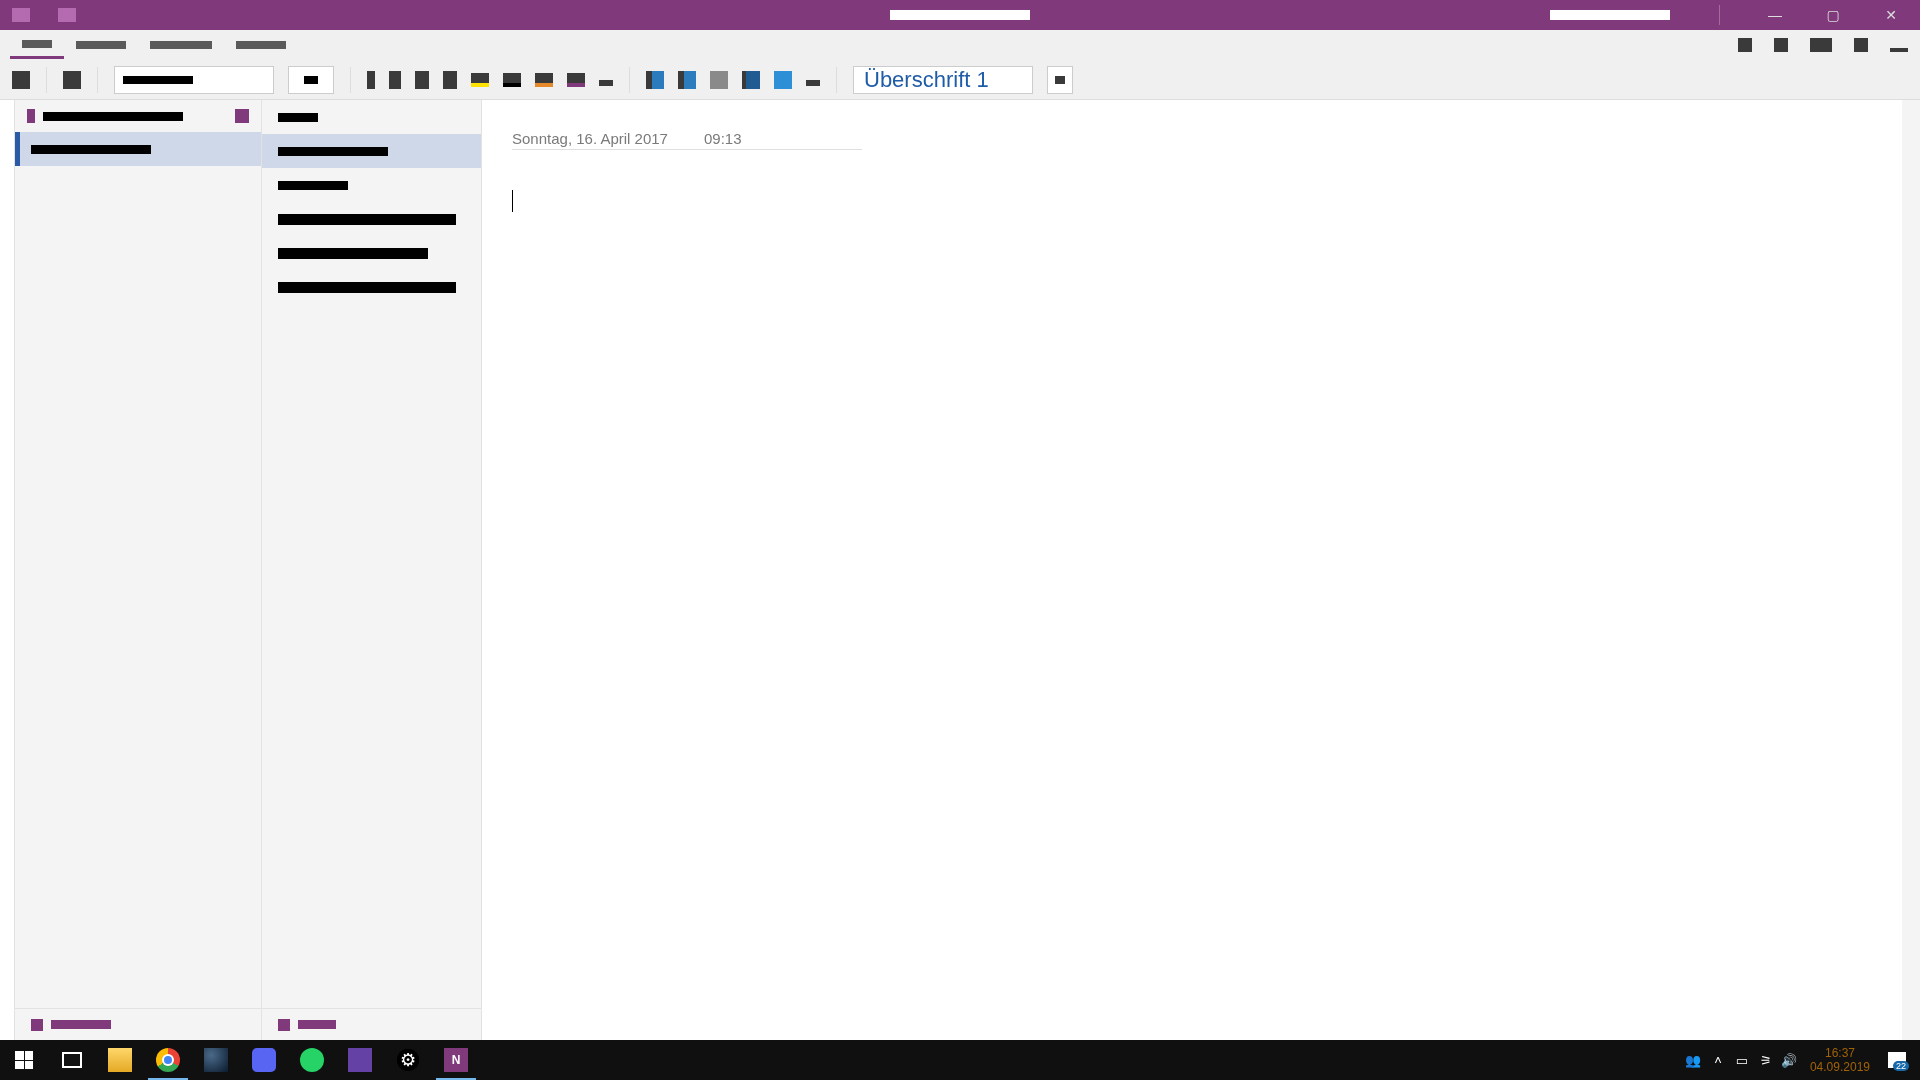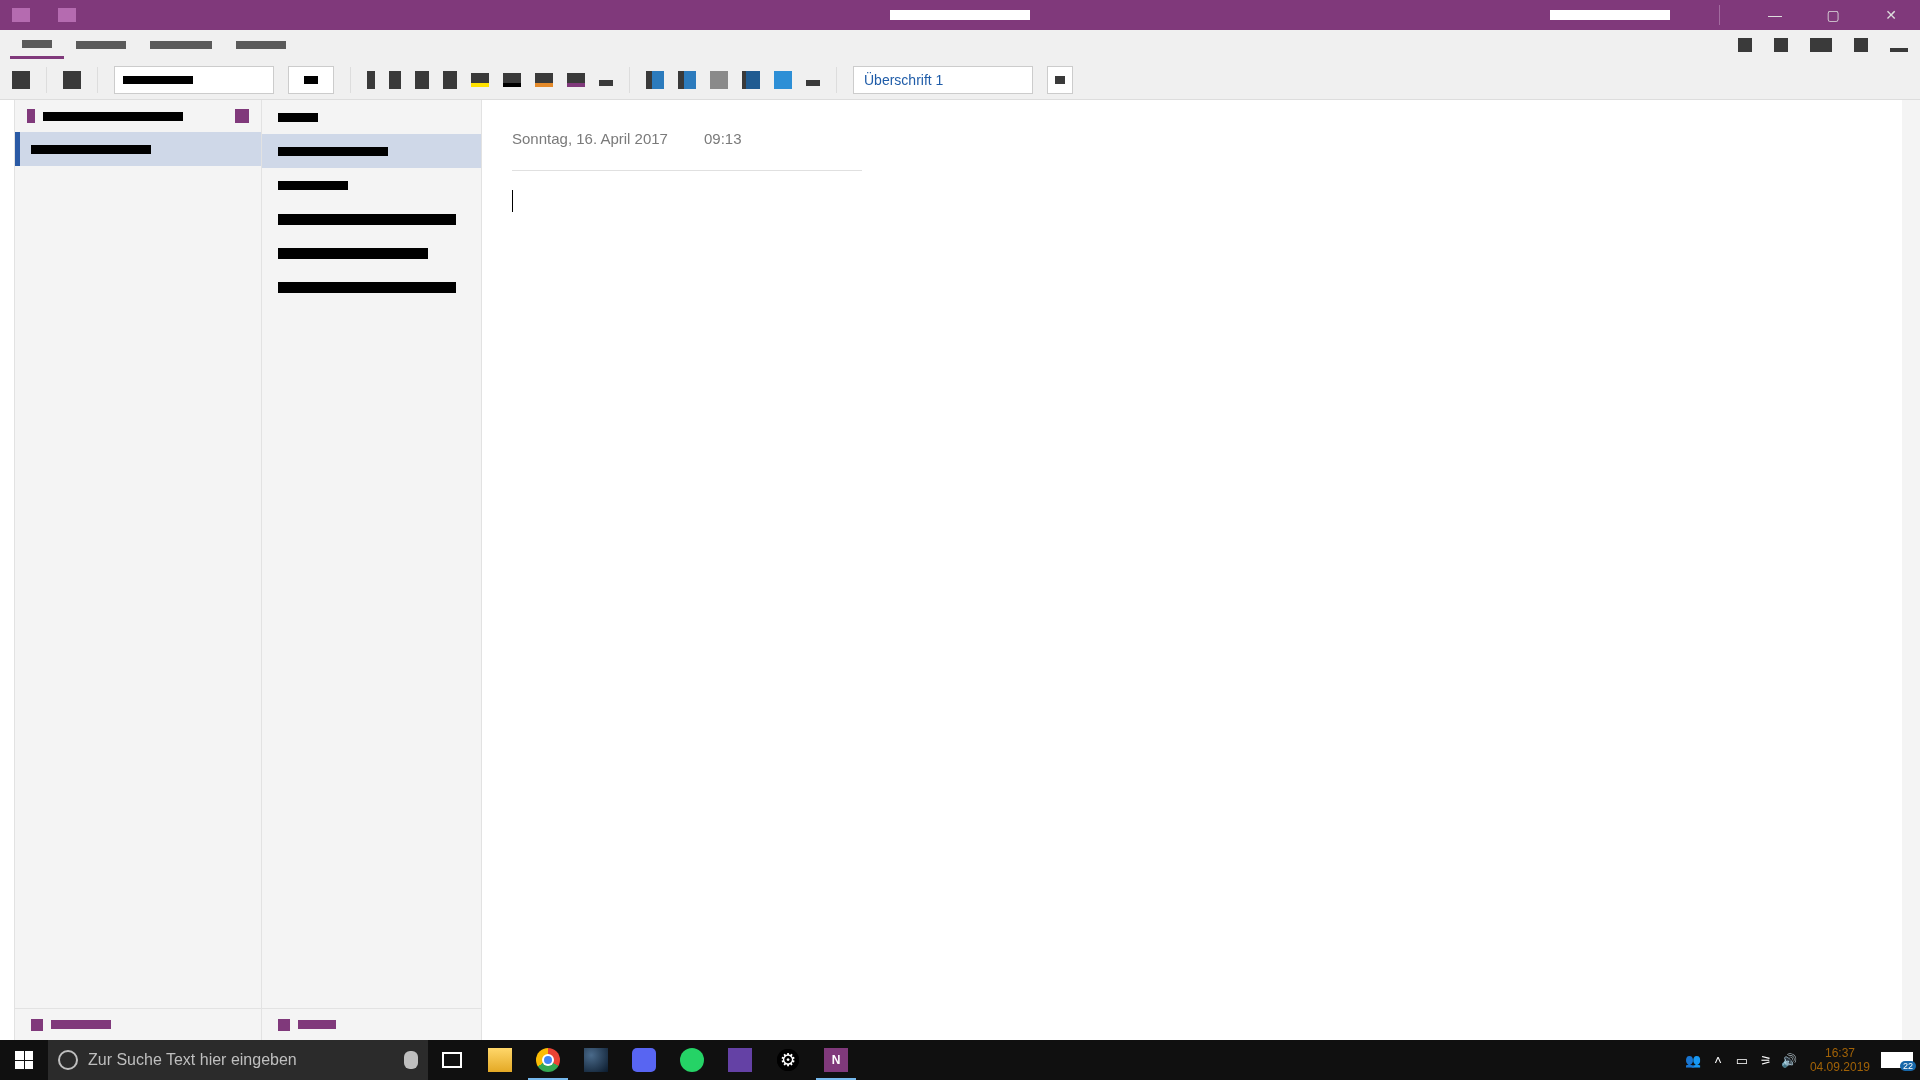--- a/index.html
+++ b/index.html
@@ -33,21 +33,21 @@
 .fontsize .bar { width:14px; height:8px; background:#000; }
 .sep { width:1px; height:26px; background:#ddd; margin:0 2px; }
 .color-yellow { width:18px; height:14px; background:#3a3a3a; border-bottom:4px solid #ffe200; }
 .color-black  { width:18px; height:14px; background:#3a3a3a; border-bottom:4px solid #000; }
 .color-orange { width:18px; height:14px; background:#3a3a3a; border-bottom:4px solid #e48a2a; }
 .color-purple { width:18px; height:14px; background:#3a3a3a; border-bottom:4px solid #80397B; }
 .tile-blue  { width:18px; height:18px; background:#2c7bbd; border-left:6px solid #3a3a3a; }
 .tile-gray  { width:18px; height:18px; background:#8a8a8a; }
 .tile-blue2 { width:18px; height:18px; background:#205b91; border-left:4px solid #3a3a3a;}
 .tile-blue3 { width:18px; height:18px; background:#2d8fd6; }
-.stylebox { width:180px; height:28px; border:1px solid #ccc; background:#fff; display:flex; align-items:center; padding:0 10px; color:#1f5ca8; font-size:14px; }
+.stylebox { width:180px; height:28px; border:1px solid #ccc; background:#fff; display:flex; align-items:center; padding:0 10px; color:#1f5ca8; font-size:22px; }
 .styledd  { width:26px; height:28px; border:1px solid #ccc; background:#fff; display:flex; align-items:center; justify-content:center; }
 .styledd .d{ width:10px; height:8px; background:#3a3a3a;}
 
 
 .main { display:flex; height:calc(100% - 30px - 30px - 40px - 40px); }
 .col { background:#f4f4f4; border-right:1px solid #e2e2e2; display:flex; flex-direction:column; }
 .col1 { width:15px; background:#fff; }
 .col2 { width:247px; }
 .col3 { width:220px; }
 .canvas { flex:1; background:#fff; overflow:hidden; position:relative; }
@@ -60,42 +60,42 @@
 .listitem.selected { background:#cfd8e8; border-left:5px solid #2a5aa5; padding-left:11px; }
 .listitem.sel2 { background:#cfd8e8; }
 .listitem.big .bar { height:11px; }
 
 .colfoot { height:32px; display:flex; align-items:center; padding:0 16px; gap:8px; margin-top:auto; border-top:1px solid #e2e2e2;}
 .colfoot .plus { width:12px; height:12px; background:#80397B; }
 .colfoot .txt  { width:60px; height:9px; background:#80397B; }
 
 
 .page-meta { padding:30px 0 0 30px; color:#7a7a7a; font-size:15px; display:flex; gap:36px; }
-.page-meta-box { border-bottom:1px solid #e0e0e0; padding-bottom:23px; width:350px; display:flex; gap:36px;}
+.page-meta-box { border-bottom:1px solid #e0e0e0; padding-bottom:2px; width:350px; display:flex; gap:36px;}
 .cursor { position:absolute; left:30px; top:90px; width:1px; height:22px; background:#000; }
 
 
 .scroll { position:absolute; right:0; top:0; bottom:0; width:18px; background:#f4f4f4; }
 
 
 .taskbar { height:40px; background:#101010; display:flex; align-items:center; color:#fff; position:absolute; bottom:0; left:0; right:0;}
 .start { width:48px; height:40px; display:flex; align-items:center; justify-content:center; }
 .winlogo { width:18px; height:18px; display:grid; grid-template-columns:1fr 1fr; grid-template-rows:1fr 1fr; gap:1px;}
 .winlogo div{ background:#fff;}
 .search { width:380px; height:40px; background:#2b2b2b; display:flex; align-items:center; padding:0 10px; gap:10px; color:#bfbfbf;}
 .cortana { width:20px; height:20px; border:2px solid #bfbfbf; border-radius:50%; }
 .mic { margin-left:auto; width:14px; height:18px; background:#bfbfbf; border-radius:6px; }
 .tbapp { width:48px; height:40px; display:flex; align-items:center; justify-content:center; position:relative;}
 .tbapp.active::after{ content:""; position:absolute; bottom:0; left:4px; right:4px; height:2px; background:#76b9ed; }
 .appicon { width:24px; height:24px; }
 .tray { position:absolute; right:0; display:flex; align-items:center; height:40px; padding-right:4px;}
 .trayicon{ width:24px; height:40px; display:flex; align-items:center; justify-content:center; color:#fff; font-size:13px;}
 .clock { font-size:12px; line-height:14px; text-align:center; padding:0 8px; color:#a16207;}
 .notif { width:38px; height:40px; display:flex; align-items:center; justify-content:center; }
-.notif-box{ width:32px; height:16px; background:#fff; position:relative;}
+.notif-box{ width:18px; height:16px; background:#fff; position:relative;}
 .notif-badge{ position:absolute; bottom:-3px; right:-3px; background:#1768aa; color:#fff; font-size:9px; border-radius:7px; padding:0 3px;}
 
 
 .i-folder{ background:linear-gradient(#ffd76a,#e4a925);}
 .i-chrome{ background:conic-gradient(#ea4335 0 33%,#34a853 0 66%,#fbbc05 0 100%); border-radius:50%; position:relative;}
 .i-chrome::after{content:"";position:absolute;inset:6px;background:#fff;border-radius:50%;}
 .i-chrome::before{content:"";position:absolute;inset:8px;background:#4285f4;border-radius:50%;z-index:1;}
 .i-steam{ background:radial-gradient(circle at 30% 30%,#4a6a8a,#0a1a2c);}
 .i-discord{ background:#5865F2; border-radius:5px;}
 .i-whatsapp{ background:#25D366; border-radius:50%;}
@@ -244,25 +244,20 @@
 
 <div class="taskbar">
   <div class="start">
     <div class="winlogo">
         <div></div>
         <div></div>
         <div></div>
         <div></div>
       </div>
   </div>
-  <div class="search">
-    <div class="cortana"></div>
-    <span>Zur Suche Text hier eingeben</span>
-    <div class="mic"></div>
-  </div>
   <div class="tbapp">
       <div class="i-taskview"></div>
     </div>
   <div id="tbapps" style="display:flex;">
       <div class="tbapp">
         <div class="appicon i-folder"></div>
       </div>
       <div class="tbapp active">
         <div class="appicon i-chrome"></div>
       </div>

